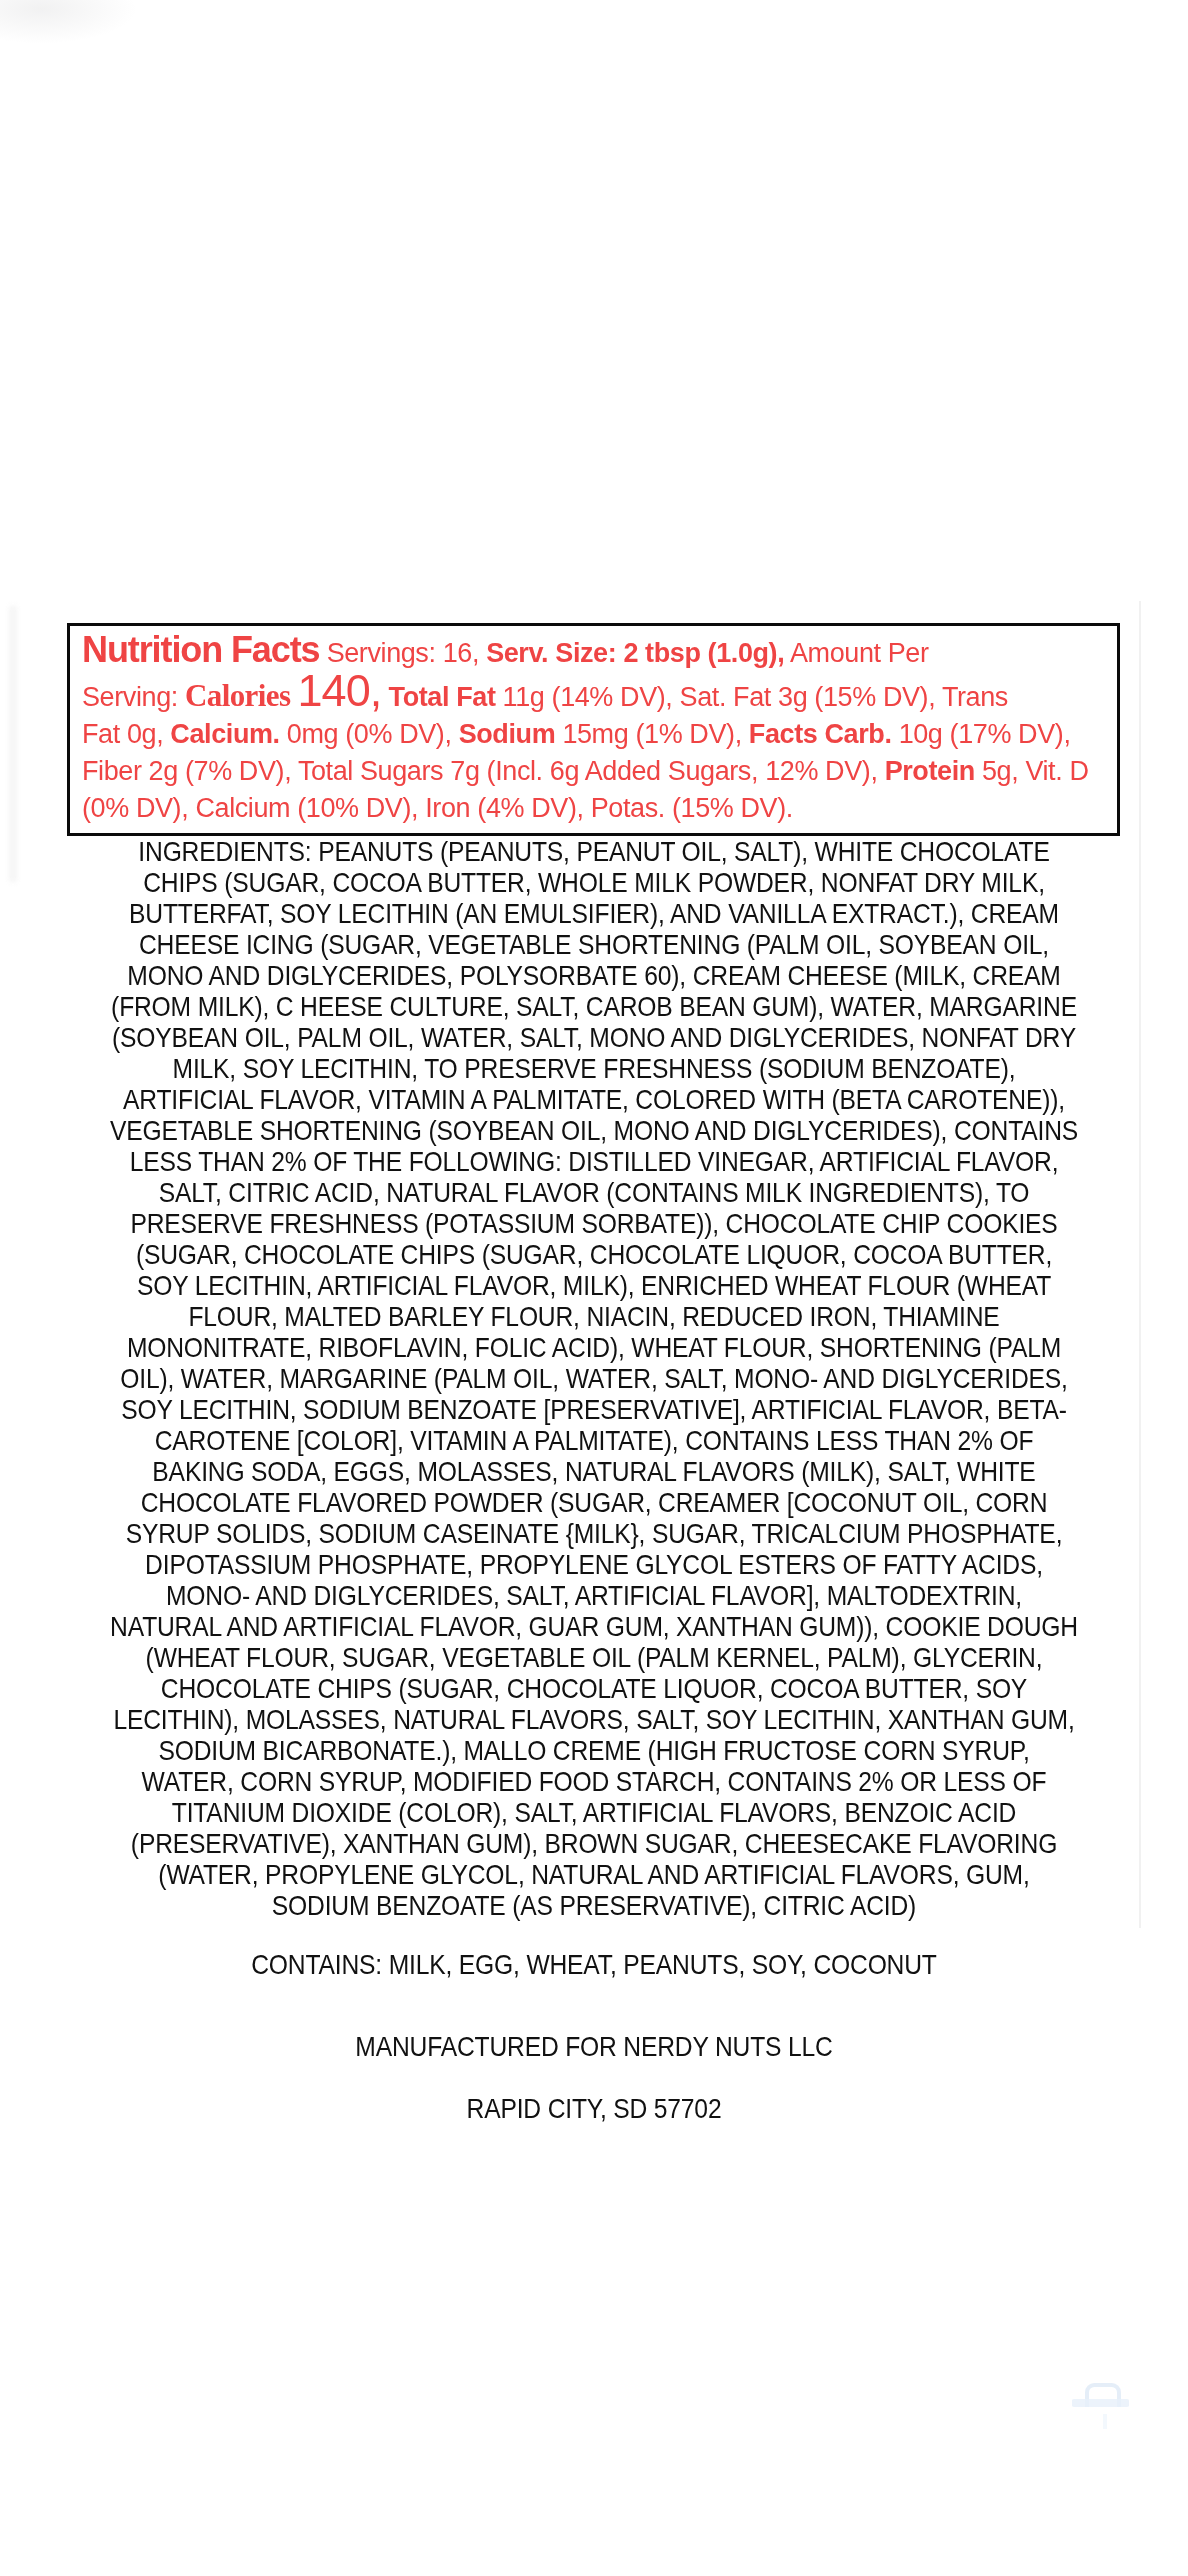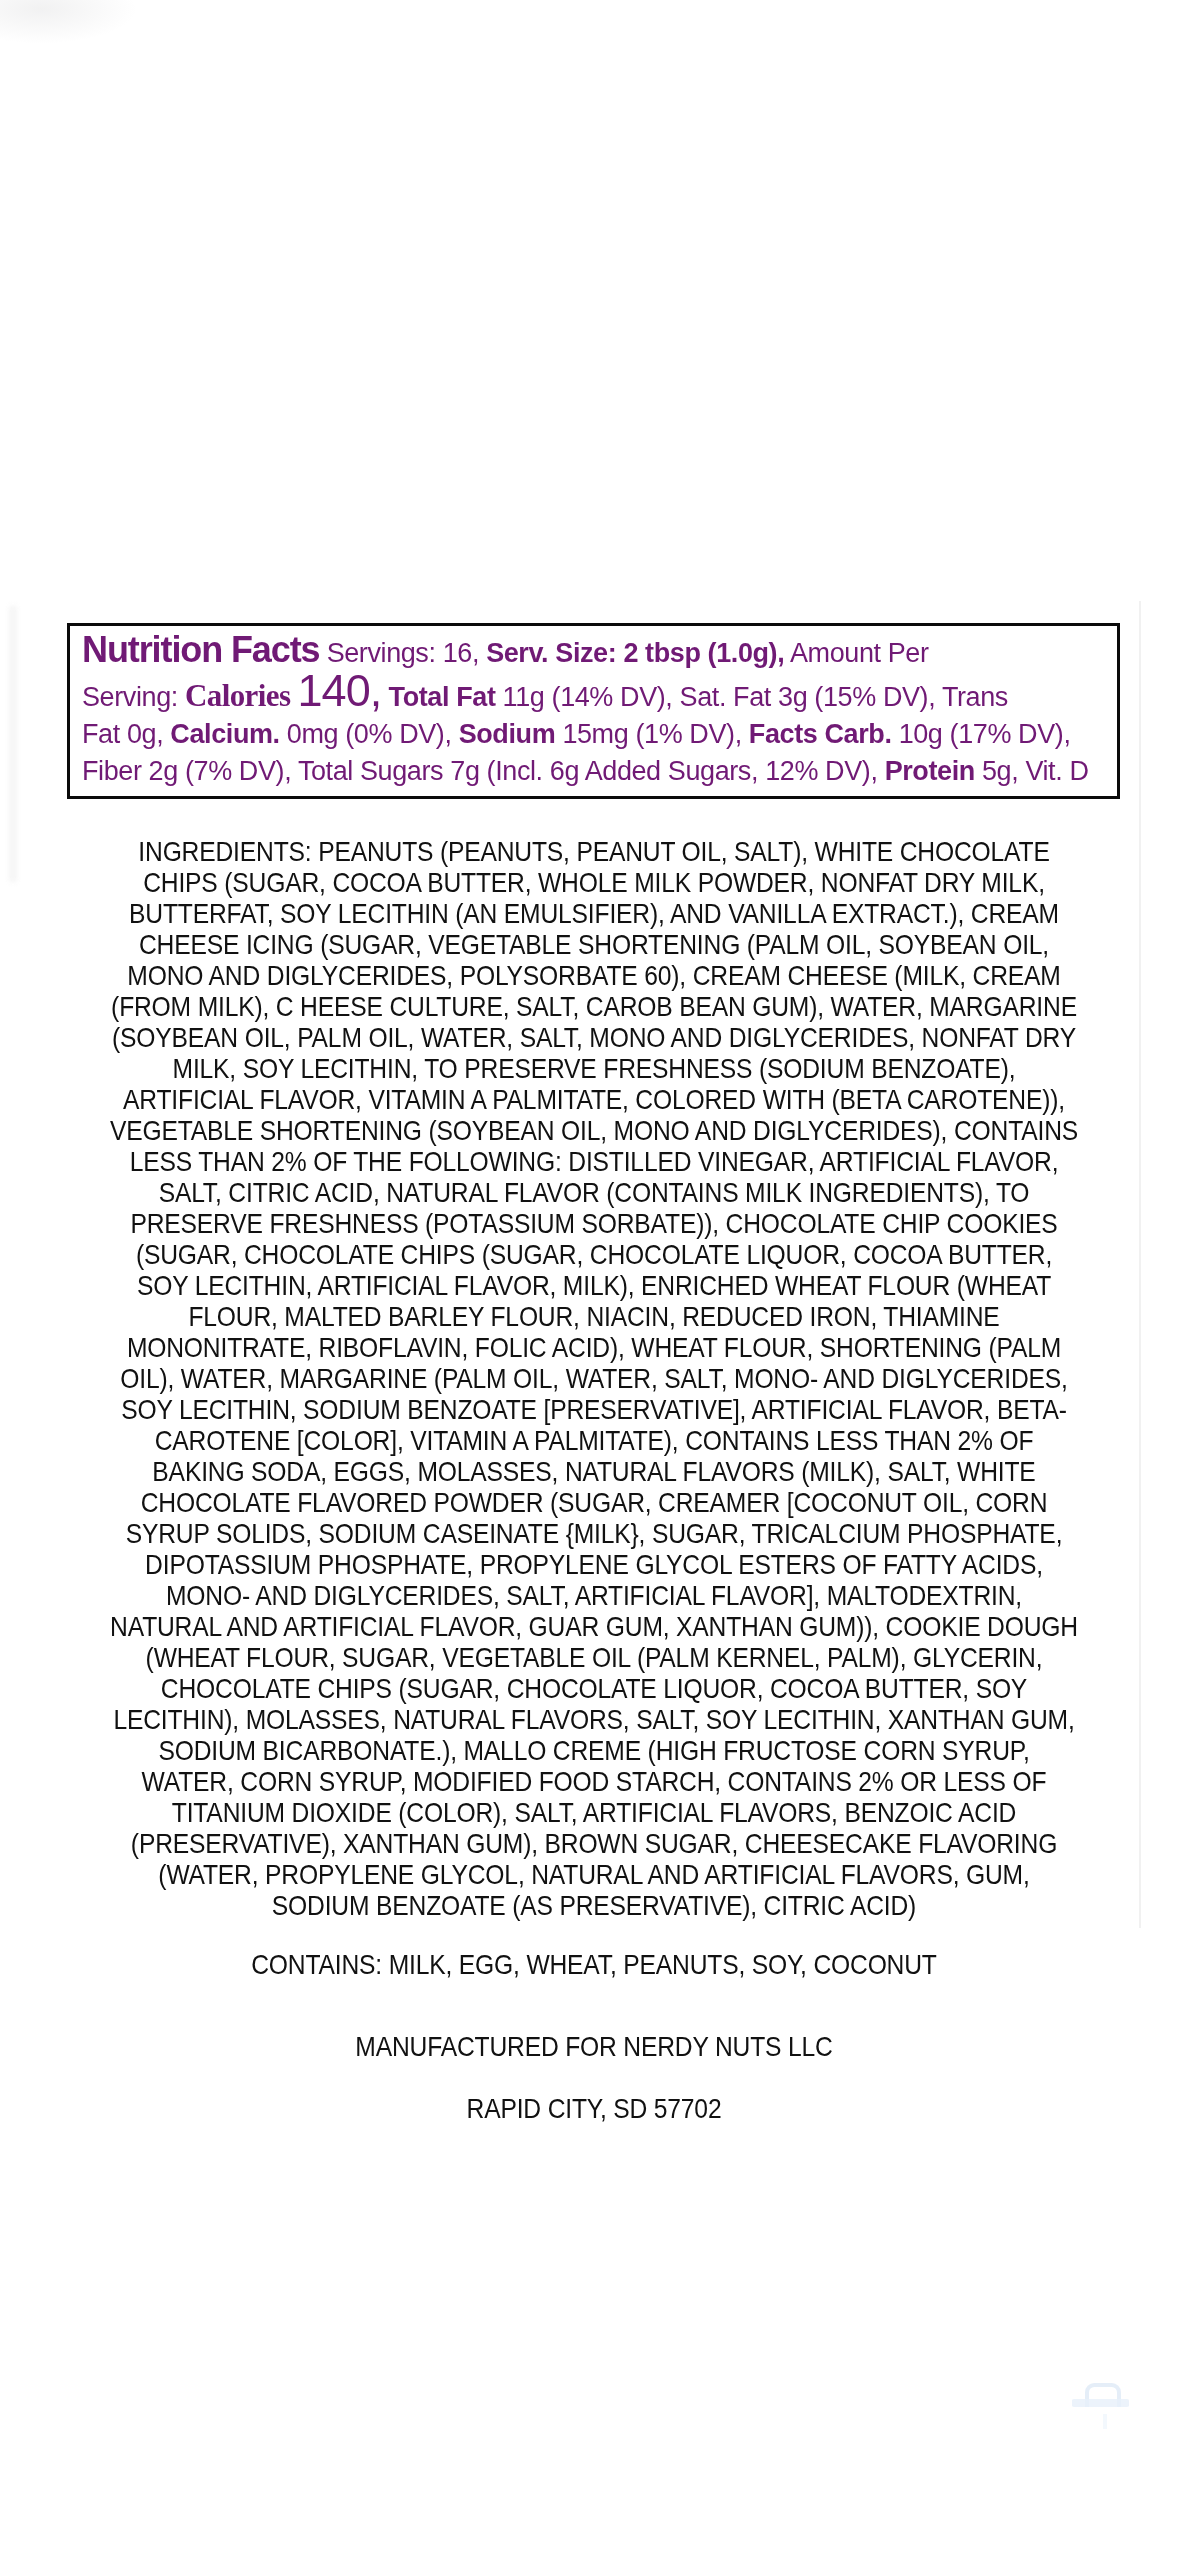--- a/index.html
+++ b/index.html
@@ -45,21 +45,21 @@
     position: absolute; left: 67px; top: 623px; width: 1053px;
     box-sizing: border-box;
     border: 3.7px solid #0a0a0a;
     background: #ffffff;
     padding: 4.6px 11px 6.4px 12px;
   }
   .nf-text {
     margin: 0;
     font-size: 27px; line-height: 37px;
     letter-spacing: -0.4px;
-    color: #701a75;
+    color: #ef4444;
     text-align: left;
   }
   .nf-title {
     font-size: 36px; font-weight: 700; letter-spacing: -1.1px;
   }
   .nf-bold { font-weight: 700; }
   .nf-reg  { font-weight: 400; }
   .nf-ital { }
   .nf-cal-word { font-size: 31px; font-weight: 700; letter-spacing: -0.6px; font-family: Liberation Serif, serif; }
   .nf-cal-num  { font-size: 45px; font-weight: 400; letter-spacing: -0.9px; }
@@ -108,20 +108,21 @@
       <span class="nf-reg">0mg (0% DV),</span>
       <span class="nf-bold">Sodium</span>
       <span class="nf-reg">15mg (1% DV),</span>
       <span class="nf-bold">Facts Carb.</span>
       <span class="nf-reg">10g (17% DV),</span>
       <br>
       <span class="nf-reg">Fiber 2g (7% DV), Total Sugars 7g (Incl. 6g Added Sugars, 12% DV),</span>
       <span class="nf-bold">Protein</span>
       <span class="nf-reg">5g, Vit. D</span>
       <br>
+      <span class="nf-reg">(0% DV), Calcium (10% DV), Iron (4% DV), Potas. (15% DV).</span>
     </p>
   </div>
 
   <div class="narrow-block ingredients">INGREDIENTS: PEANUTS (PEANUTS, PEANUT OIL, SALT), WHITE CHOCOLATE
 CHIPS (SUGAR, COCOA BUTTER, WHOLE MILK POWDER, NONFAT DRY MILK,
 BUTTERFAT, SOY LECITHIN (AN EMULSIFIER), AND VANILLA EXTRACT.), CREAM
 CHEESE ICING (SUGAR, VEGETABLE SHORTENING (PALM OIL, SOYBEAN OIL,
 MONO AND DIGLYCERIDES, POLYSORBATE 60), CREAM CHEESE (MILK, CREAM
 (FROM MILK), C HEESE CULTURE, SALT, CAROB BEAN GUM), WATER, MARGARINE
 (SOYBEAN OIL, PALM OIL, WATER, SALT, MONO AND DIGLYCERIDES, NONFAT DRY

